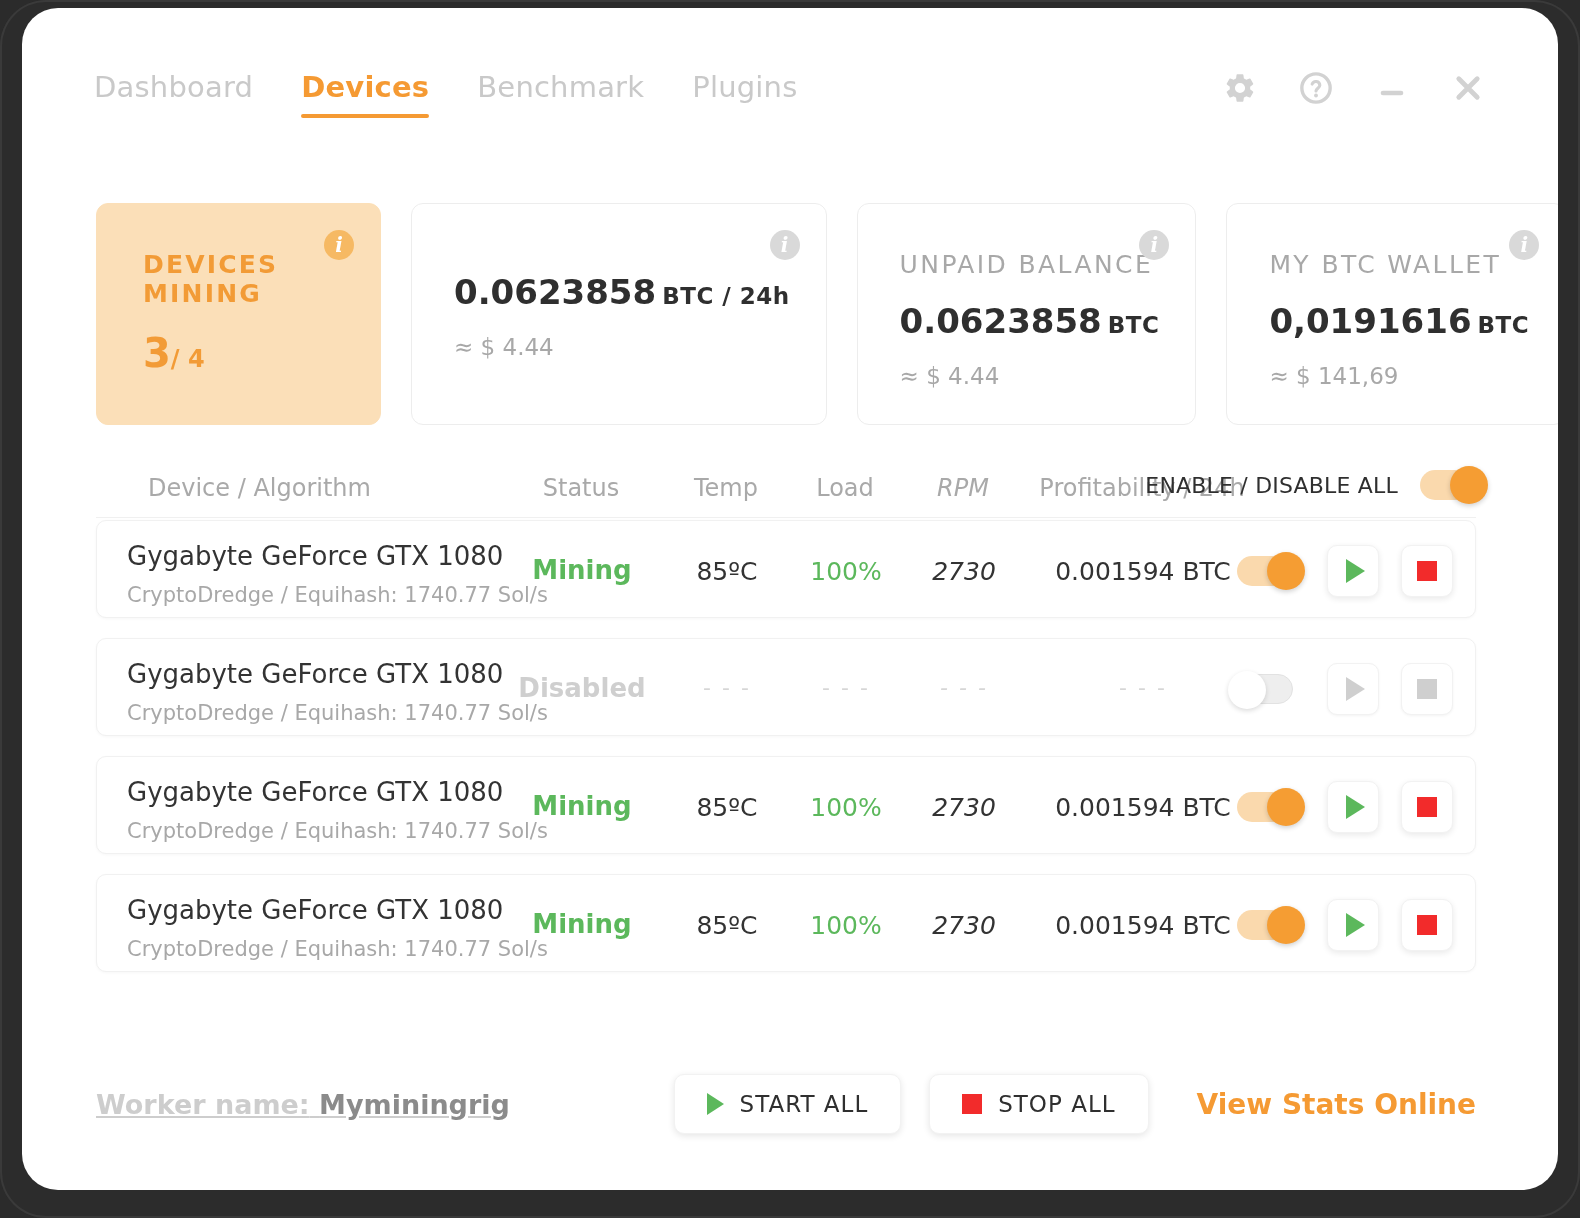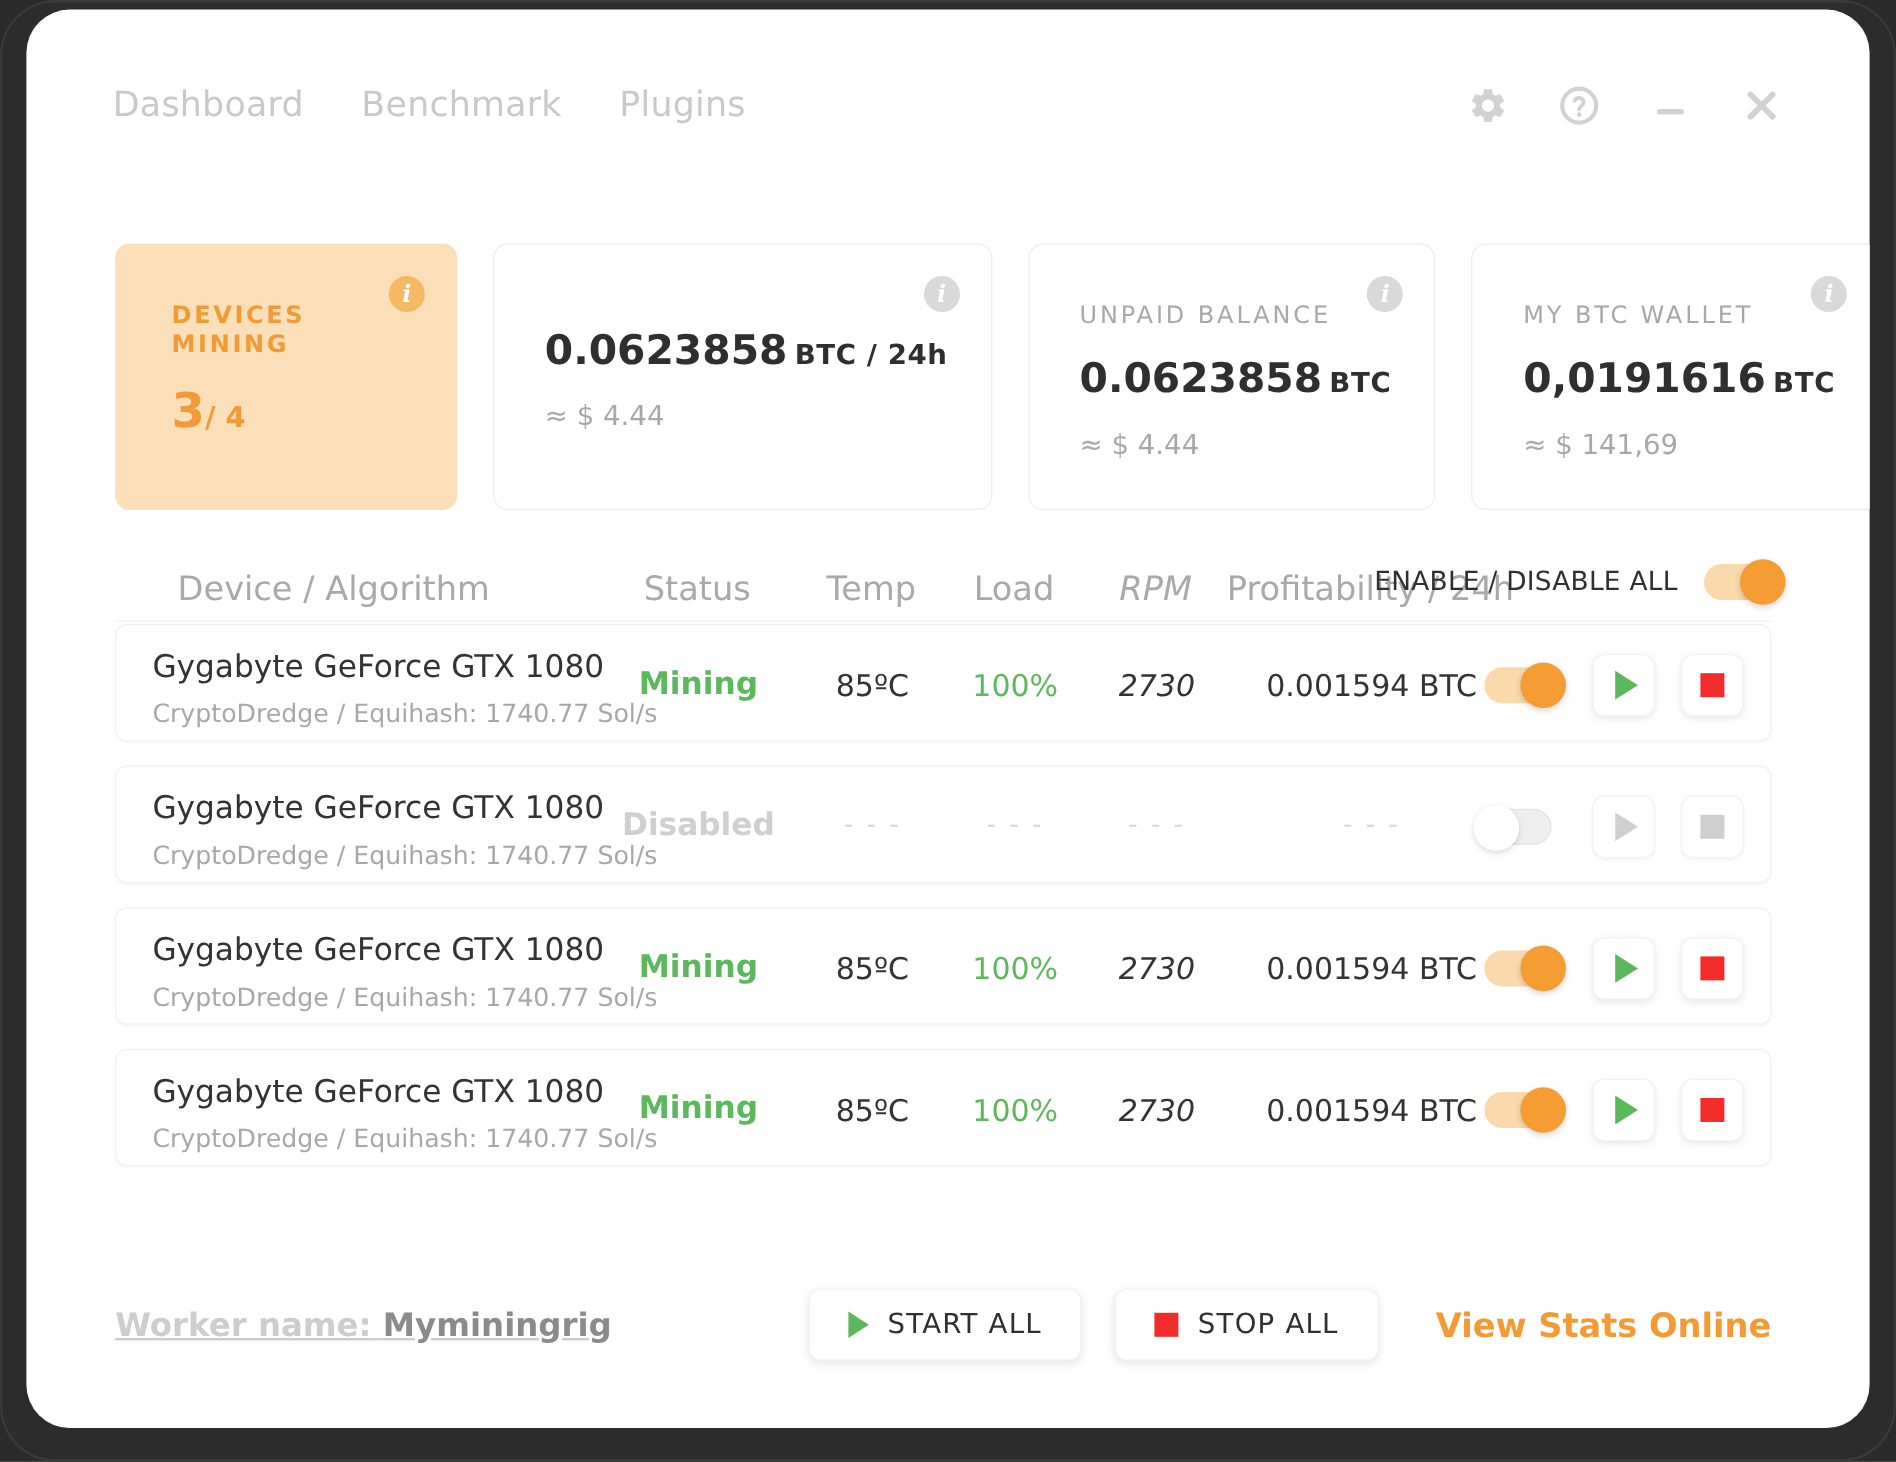--- a/index.html
+++ b/index.html
@@ -84,21 +84,21 @@
     position: absolute; right: 26px; top: 26px;
     width: 30px; height: 30px; border-radius: 50%;
     background: #d9d9d9; color: #fff;
     font-size: 20px; font-weight: 700; font-style: italic;
     display: flex; align-items: center; justify-content: center;
     font-family: "DejaVu Serif", serif;
     cursor: pointer; line-height: 1;
   }
   .card.highlight .card-info { background: #f6b963; }
   .card-label {
-    font-size: 20px; letter-spacing: 2.4px; color: #a8a8a8;
+    font-size: 25px; letter-spacing: 2.4px; color: #a8a8a8;
     text-transform: uppercase; font-weight: 400;
   }
   .card.highlight .card-label { color: #f29b36; font-weight: 700; letter-spacing: 2.2px; }
   .card-value {
     margin-top: 22px; font-size: 34px; font-weight: 700; color: #2f2f2f;
     white-space: nowrap;
   }
   .card-value .unit { font-size: 23px; font-weight: 700; letter-spacing: .5px; margin-left: 6px; }
   .card-sub {
     margin-top: 22px; font-size: 23px; color: #a8a8a8; white-space: nowrap;
@@ -119,21 +119,21 @@
 
   
   .c-name    { position: absolute; left: 30px;   top: 0; }
   .c-status  { position: absolute; left: 400px;  width: 170px; text-align: center; }
   .c-temp    { position: absolute; left: 570px;  width: 120px; text-align: center; }
   .c-load    { position: absolute; left: 690px;  width: 118px; text-align: center; }
   .c-rpm     { position: absolute; left: 808px;  width: 118px; text-align: center; font-style: italic; }
   .c-profit  { position: absolute; left: 926px;  width: 240px; text-align: center; }
 
   .th {
-    font-size: 28px; color: #a9a9a9; top: 8px; position: absolute;
+    font-size: 24px; color: #a9a9a9; top: 8px; position: absolute;
   }
   .th.c-name { left: 52px; }
 
   .enable-all-wrap {
     position: absolute; left: 1090px; top: 4px; width: 290px;
     display: flex; align-items: center; justify-content: flex-end; gap: 22px;
   }
   .enable-all-label { font-size: 22px; color: #2f2f2f; letter-spacing: .2px; white-space: nowrap; }
 
   
@@ -209,20 +209,21 @@
 <body>
 
 <div id="bezel"></div>
 
 <div id="window">
 
   <div class="topbar">
 
     <div class="nav">
       <div class="nav-item">Dashboard</div>
+      <div class="nav-item active">Devices</div>
       <div class="nav-item">Benchmark</div>
       <div class="nav-item">Plugins</div>
     </div>
 
     <div class="winbtns">
       <div class="winbtn">
         <svg width="34" height="34" viewBox="0 0 24 24" fill="#d2d2d2">
           <path d="M19.14 12.94a7.4 7.4 0 000-1.88l2.03-1.58a.5.5 0 00.12-.64l-1.92-3.32a.5.5 0 00-.6-.22l-2.39.96a7.2 7.2 0 00-1.62-.94l-.36-2.54a.5.5 0 00-.5-.42h-3.84a.5.5 0 00-.5.42l-.36 2.54c-.58.24-1.12.56-1.62.94l-2.39-.96a.5.5 0 00-.6.22L2.67 8.84a.5.5 0 00.12.64l2.03 1.58a7.4 7.4 0 000 1.88l-2.03 1.58a.5.5 0 00-.12.64l1.92 3.32c.13.22.39.3.6.22l2.39-.96c.5.38 1.04.7 1.62.94l.36 2.54c.04.24.25.42.5.42h3.84c.25 0 .46-.18.5-.42l.36-2.54c.58-.24 1.12-.56 1.62-.94l2.39.96c.21.08.47 0 .6-.22l1.92-3.32a.5.5 0 00-.12-.64l-2.03-1.58zM12 15.6A3.6 3.6 0 1112 8.4a3.6 3.6 0 010 7.2z"></path>
         </svg>
       </div>

